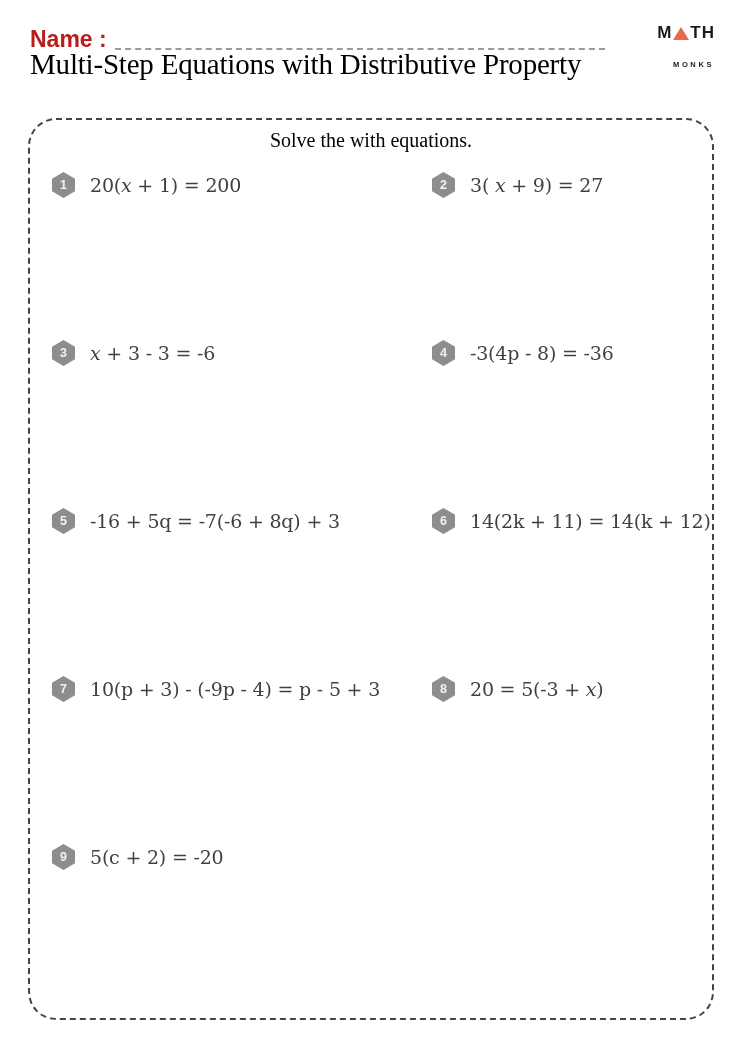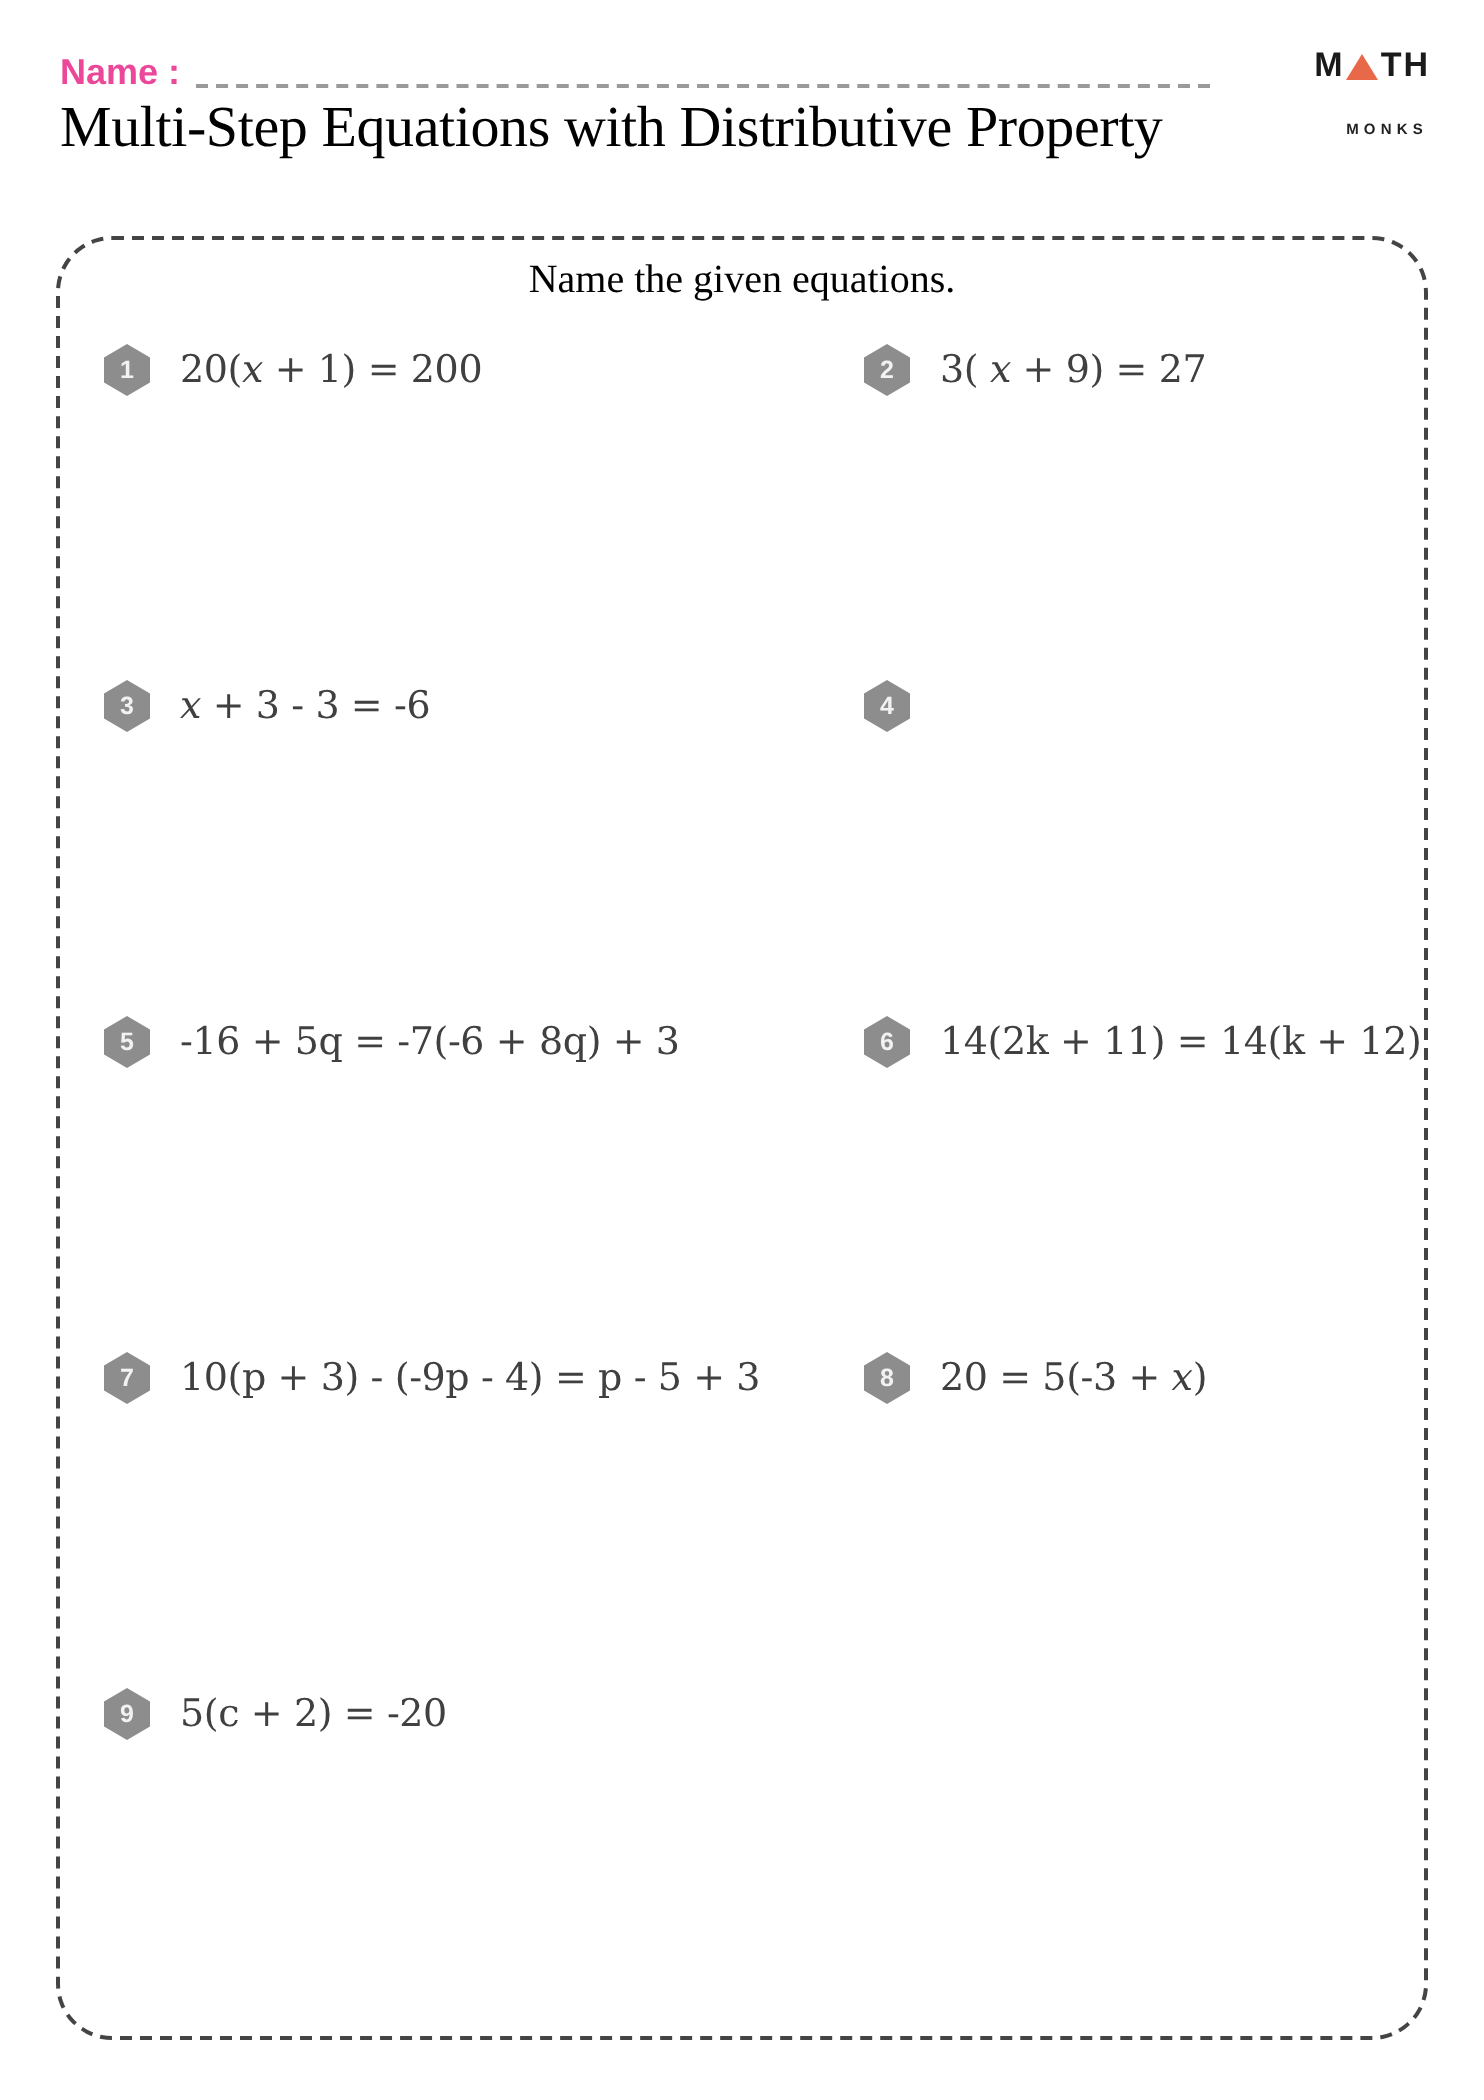--- a/index.html
+++ b/index.html
@@ -17,23 +17,23 @@
   
   .name-row {
     position: absolute;
     top: 26px;
     left: 30px;
     width: 575px;
     display: flex;
     align-items: flex-end;
   }
   .name-label {
-    font-size: 18px;
+    font-size: 23px;
     font-weight: 600;
-    color: #ec4899;
+    color: #b91c1c;
     white-space: nowrap;
     line-height: 1.2;
   }
   .name-line {
     flex: 1;
     height: 0;
     border-bottom: 2px dashed #9a9a9a;
     margin-left: 8px;
     margin-bottom: 4px;
   }
@@ -157,21 +157,21 @@
       <span>M</span>
       <span class="logo-tri"></span>
       <span>TH</span>
     </div>
     <div class="logo-bottom">MONKS</div>
   </div>
 
   <div class="title">Multi-Step Equations with Distributive Property</div>
 
   <div class="box">
-    <div class="instruction">Name the given equations.</div>
+    <div class="instruction">Solve the with equations.</div>
 
     <div class="row r1">
       <div class="cell col-l">
         <span class="badge">
             <span>1</span>
           </span>
         <span class="eq">20(<i>x</i> + 1) = 200</span>
       </div>
       <div class="cell col-r">
         <span class="badge">
@@ -185,20 +185,21 @@
       <div class="cell col-l">
         <span class="badge">
             <span>3</span>
           </span>
         <span class="eq"><i>x</i> + 3 - 3 = -6</span>
       </div>
       <div class="cell col-r">
         <span class="badge">
             <span>4</span>
           </span>
+        <span class="eq">-3(4p - 8) = -36</span>
       </div>
     </div>
 
     <div class="row r3">
       <div class="cell col-l">
         <span class="badge">
             <span>5</span>
           </span>
         <span class="eq">-16 + 5q = -7(-6 + 8q) + 3</span>
       </div>

